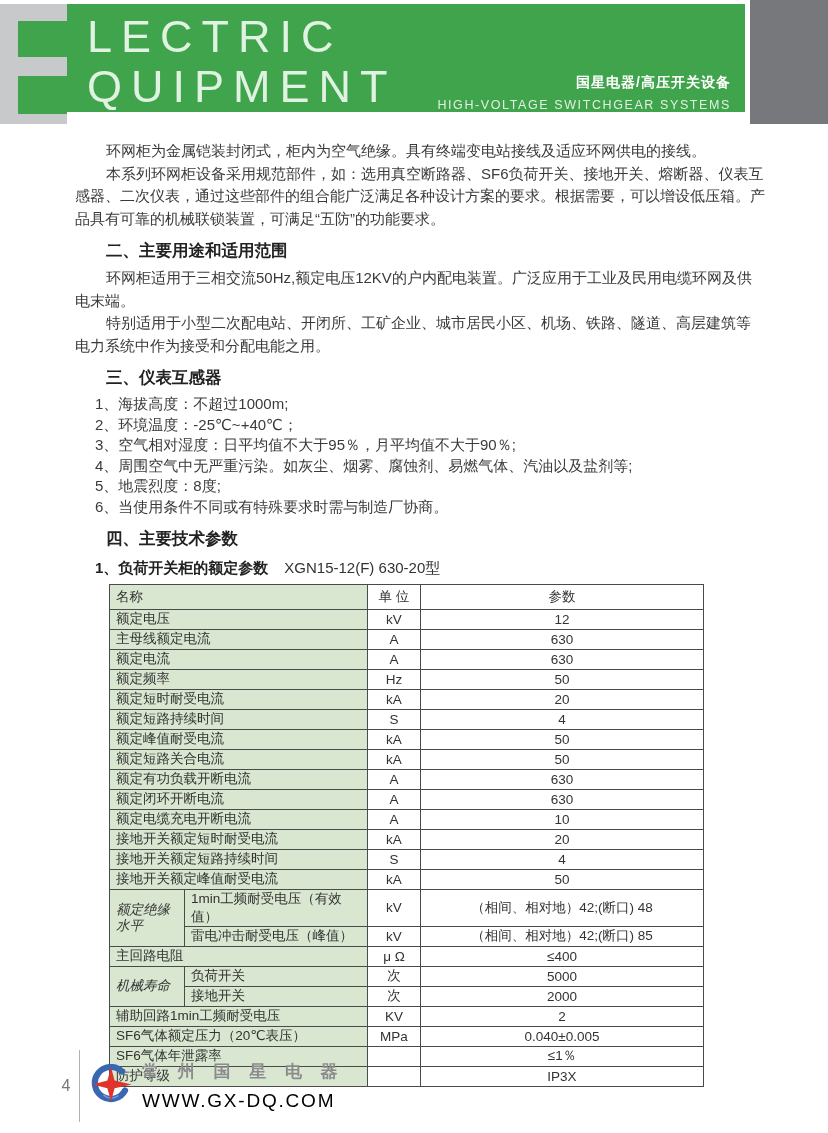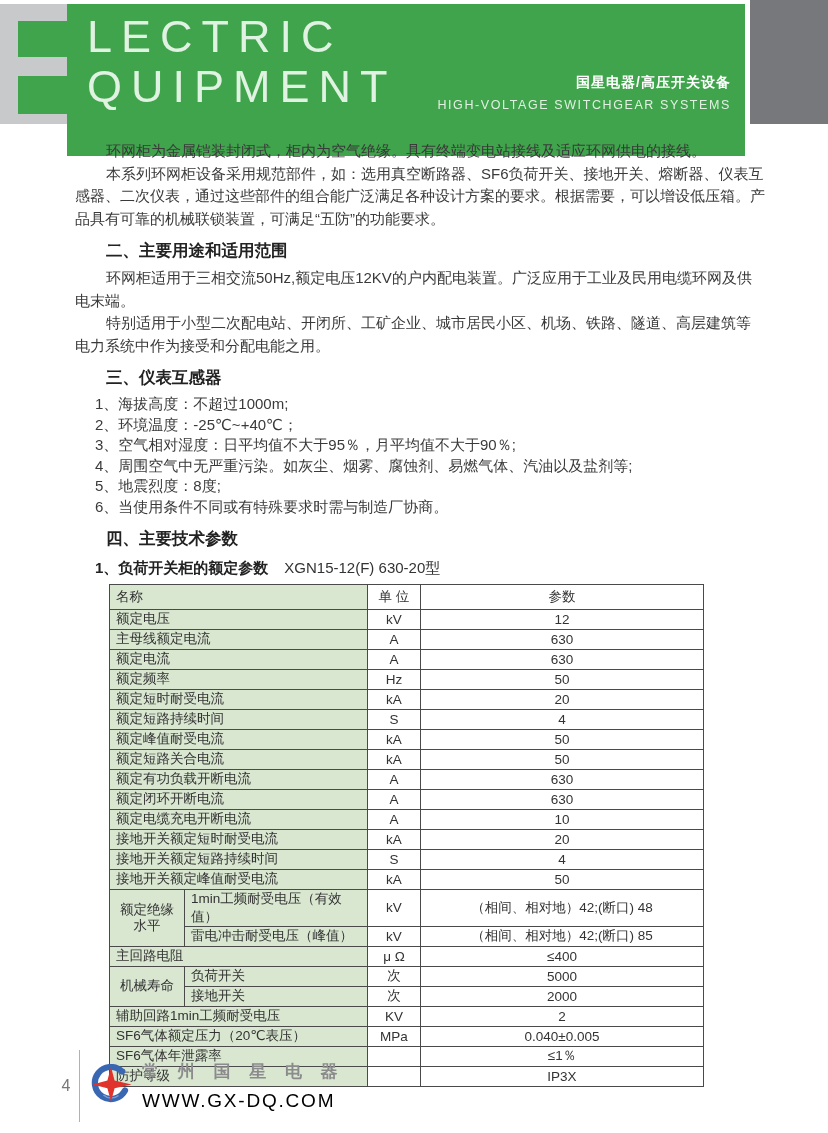--- a/index.html
+++ b/index.html
@@ -5,21 +5,21 @@
   html,body{margin:0;padding:0;background:#ffffff;}
   .page{position:relative;width:828px;height:1133px;background:#fff;overflow:hidden;
         font-family:"Liberation Sans","DejaVu Sans",sans-serif;color:#3a3a3a;}
 
   
   .hdr{position:absolute;top:4px;left:0;width:828px;height:120px;}
   .hdr-corner{position:absolute;left:0;top:0;width:67px;height:120px;background:#c8c9cb;}
   .hdr-notch{position:absolute;left:18px;width:49px;background:#3fa44b;}
   .hdr-notch.n1{top:17px;height:36px;}
   .hdr-notch.n2{top:72px;height:38px;}
-  .hdr-band{position:absolute;left:67px;top:0;width:678px;height:152px;background:#3fa44b;}
+  .hdr-band{position:absolute;left:67px;top:0;width:678px;height:108px;background:#3fa44b;}
   .hdr-grayblock{position:absolute;left:750px;top:-4px;width:78px;height:124px;background:#77787b;}
   .wordmark{position:absolute;left:20px;top:8px;color:rgba(238,248,238,0.92);
             font-size:45px;line-height:50px;letter-spacing:9px;font-weight:300;}
   .brand{position:absolute;right:14px;top:70px;text-align:right;}
   .brand-cn{font-size:14px;font-weight:bold;color:#ffffff;letter-spacing:1px;}
   .brand-en{font-size:12.5px;color:#e2f0e1;letter-spacing:1.6px;margin-top:6px;}
 
   
   .content{position:absolute;top:140px;left:0;width:828px;box-sizing:border-box;
            padding:0 63px 0 75px;}
@@ -33,21 +33,21 @@
 
   
   table.params{border-collapse:collapse;margin:4px 0 0 34px;table-layout:fixed;width:594px;}
   table.params th,table.params td{border:1px solid #4a4a4a;font-weight:normal;
         font-size:13.5px;color:#333;padding:0 6px;overflow:hidden;}
   table.params th{height:24px;}
   table.params td{height:19px;}
   .c-head-name{background:#d9e7d1;text-align:left;}
   .c-head{background:#fff;text-align:center;}
   .c-name{background:#d9e7d1;text-align:left;}
-  .c-group{background:#d9e7d1;text-align:center;line-height:16px;padding:0 10px;}
+  .c-group{background:#d9e7d1;line-height:16px;padding:0 10px;font-style:italic;}
   .c-sub{background:#d9e7d1;text-align:left;}
   .c-unit{background:#fff;text-align:center;}
   .c-val{background:#fff;text-align:center;}
 
   
   .footer{position:absolute;left:56px;top:1050px;display:flex;align-items:center;}
   .page-num{font-size:16px;color:#77787b;width:20px;text-align:center;}
   .vline{width:1px;height:72px;background:#b1b1b3;margin:0 5px 0 3px;}
   .logo{margin:0 4px;}
   .company{margin-left:5px;}

